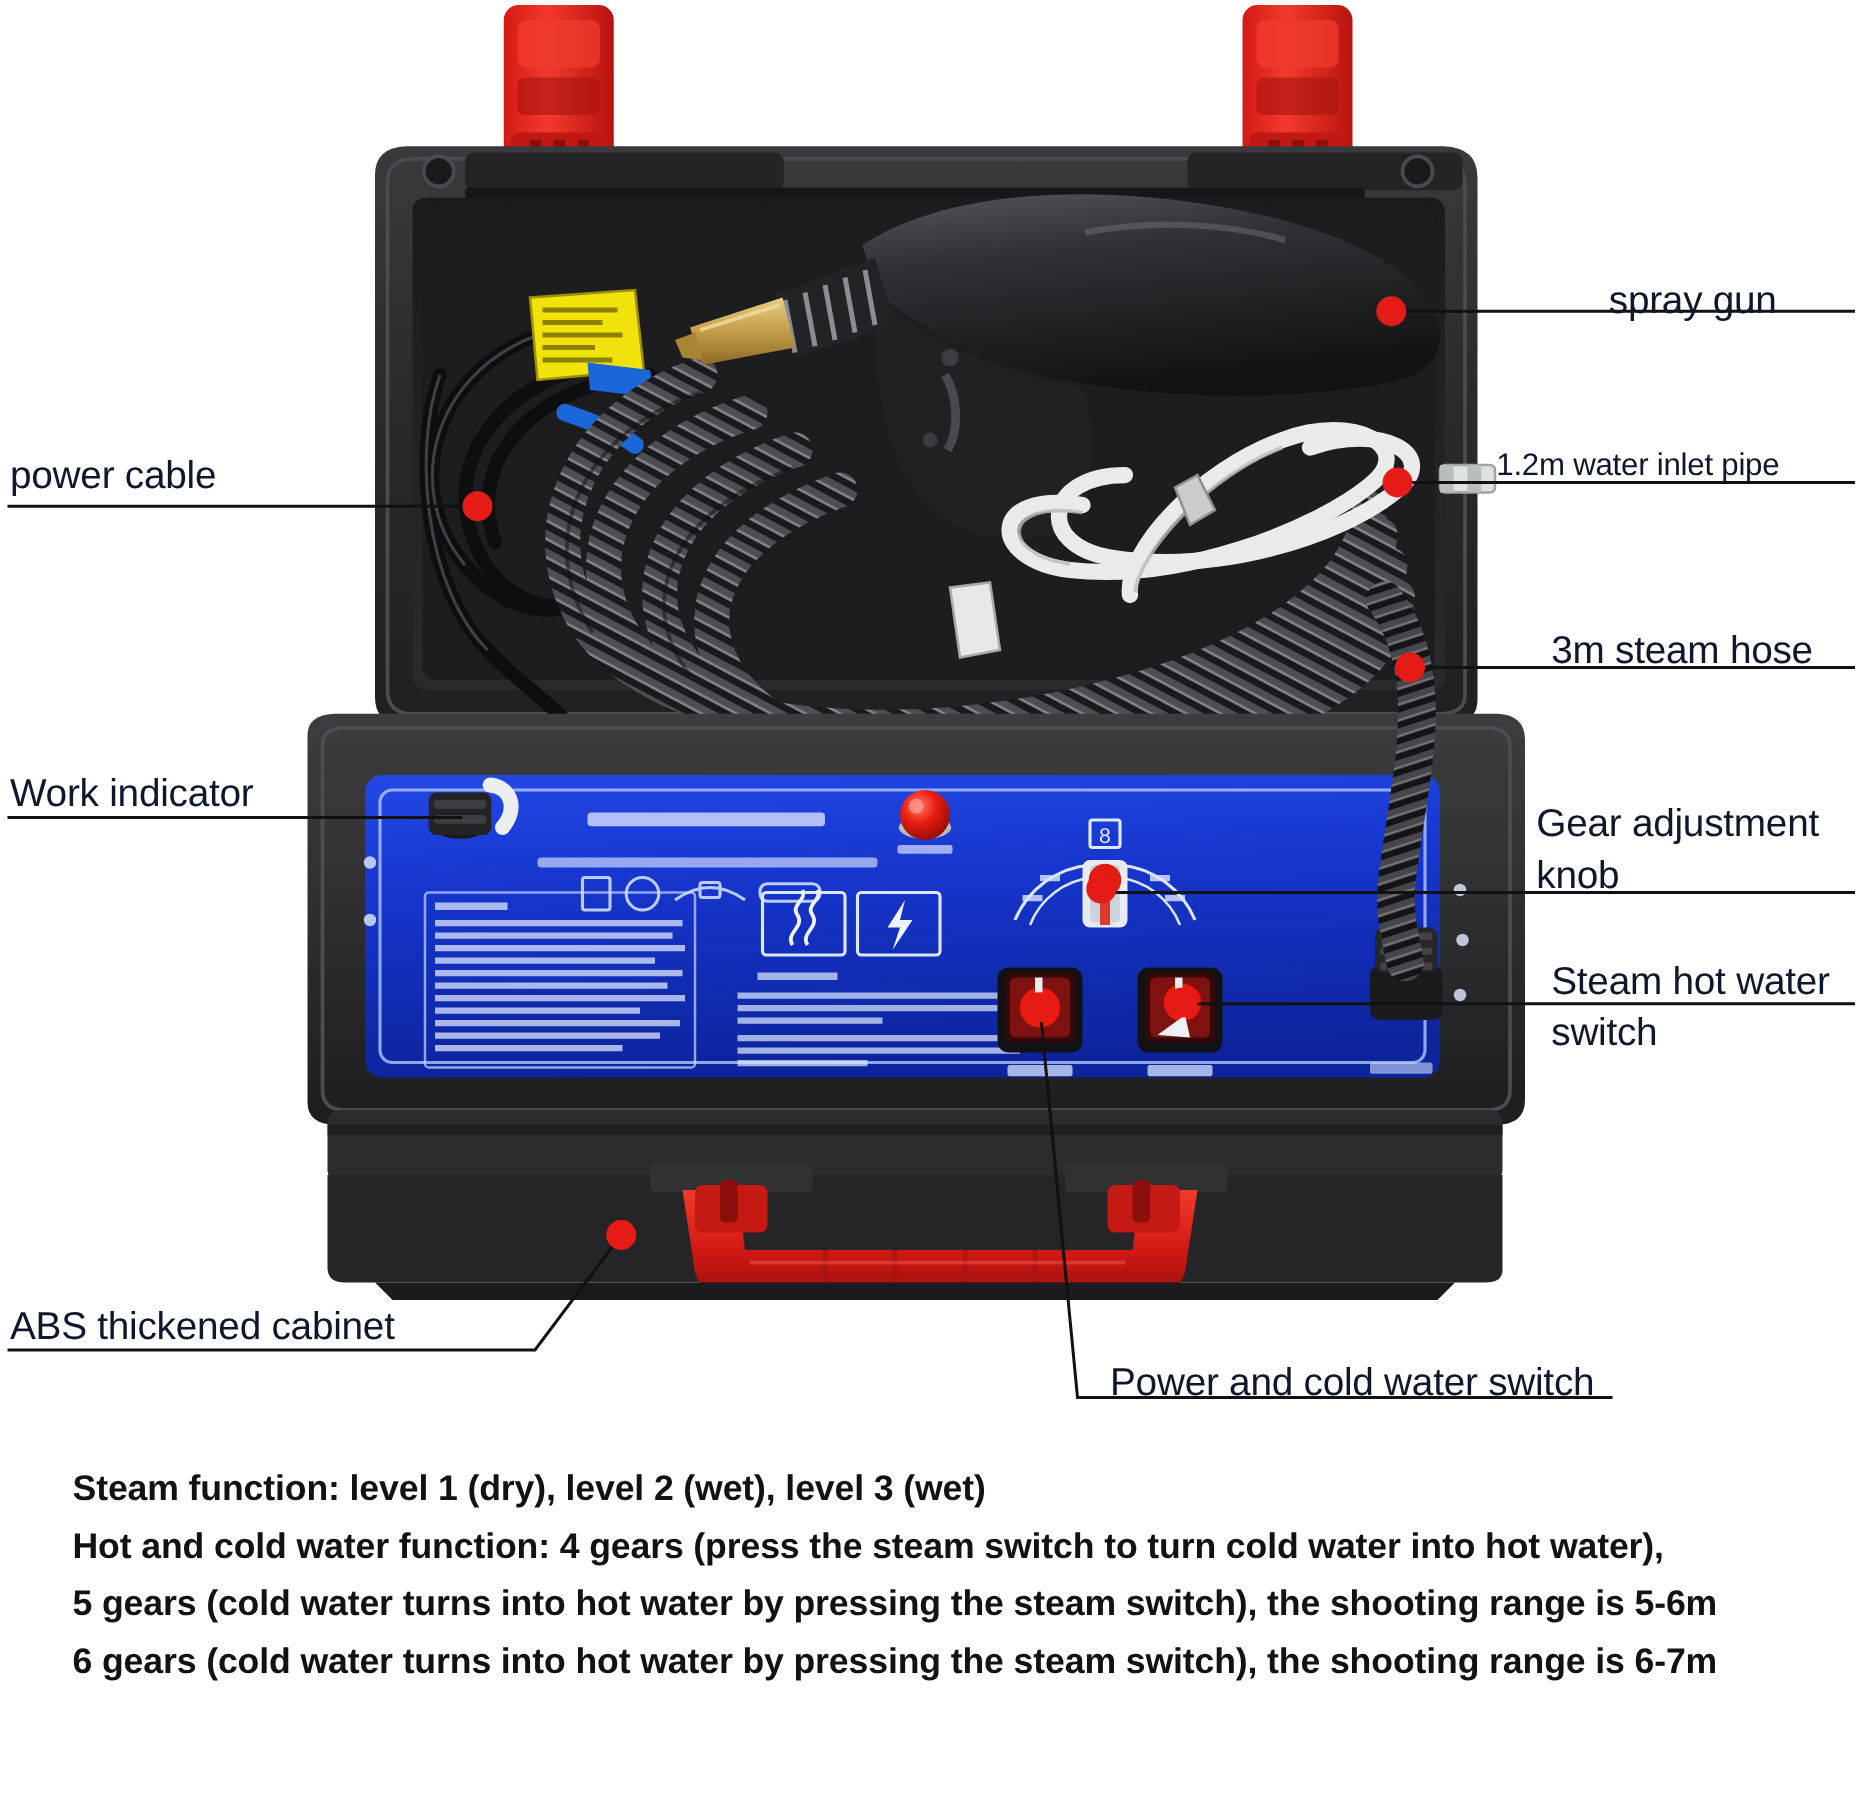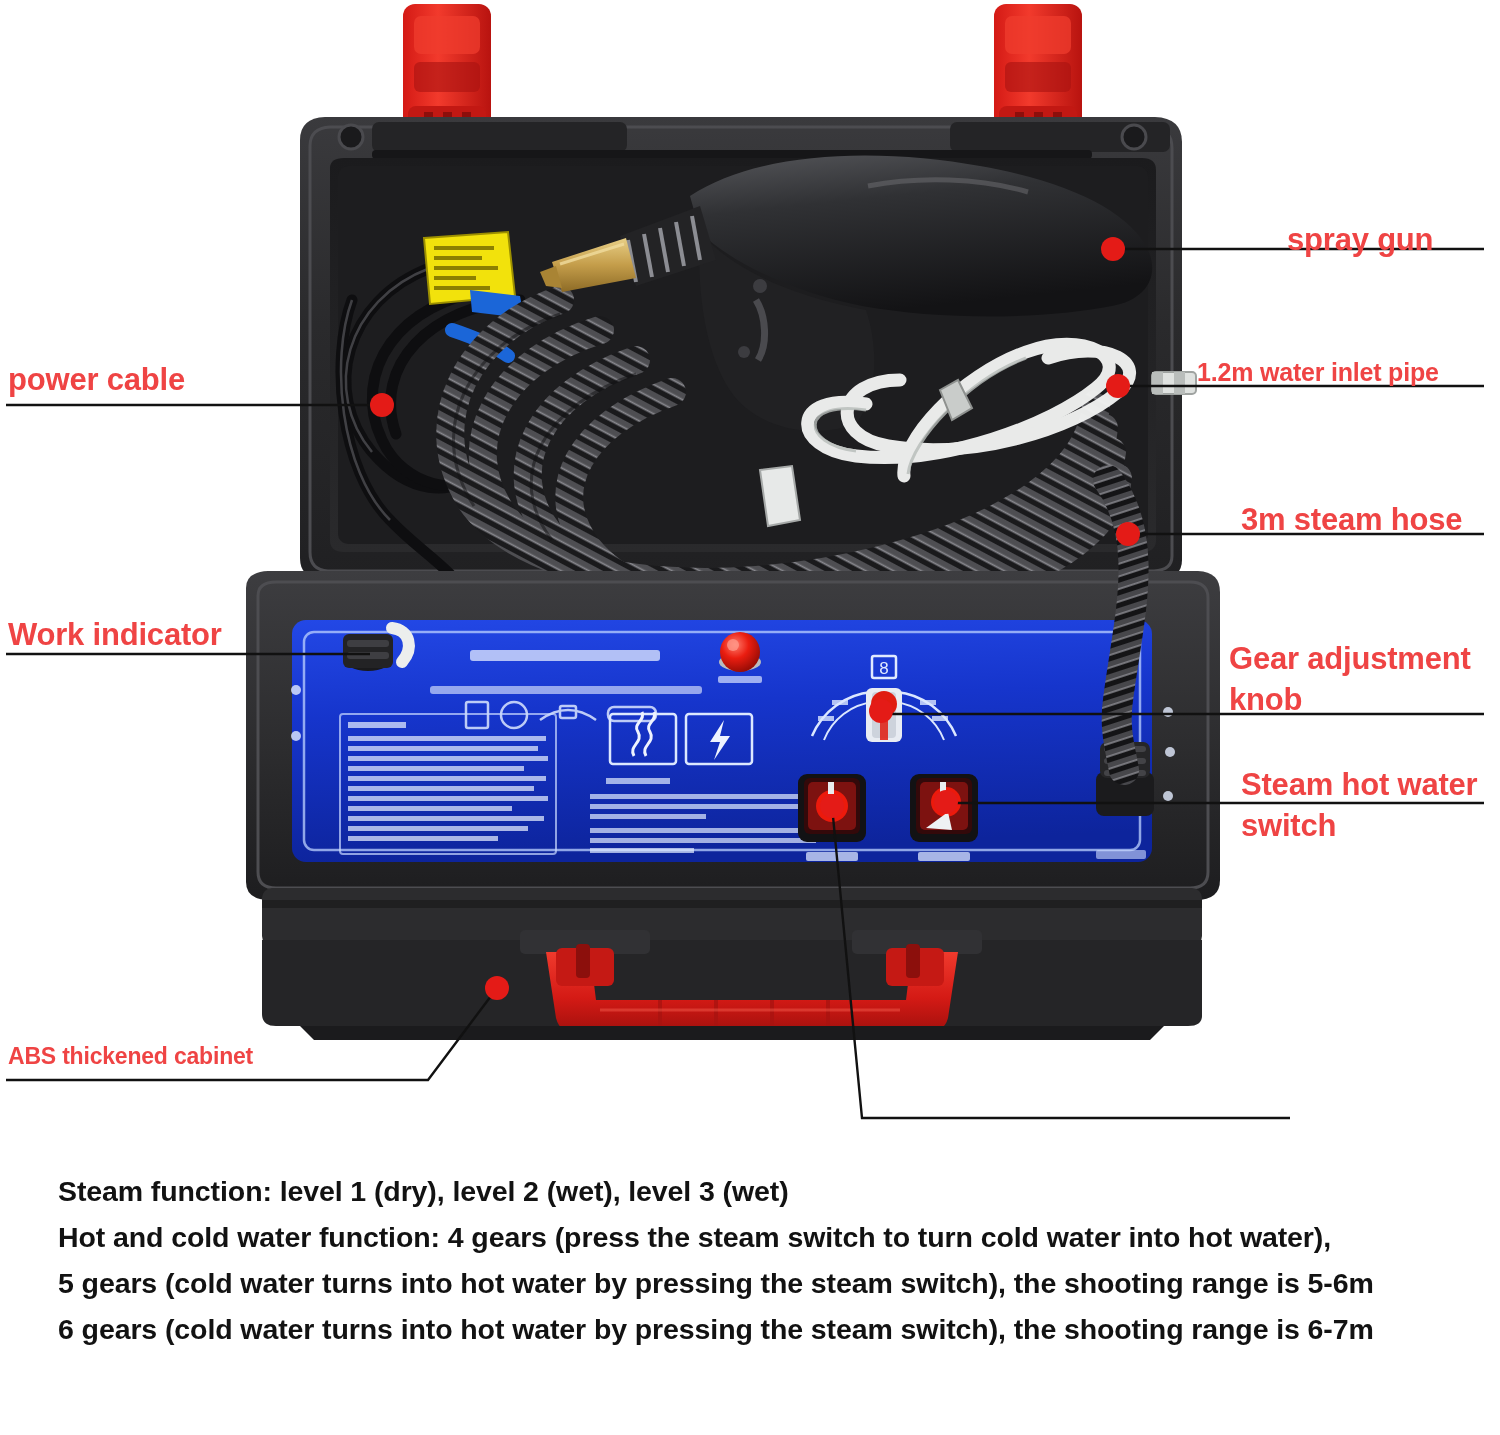--- a/index.html
+++ b/index.html
@@ -5,22 +5,22 @@
   html,body{margin:0;padding:0;background:#ffffff;}
   body{
     width:1500px;height:1435px;position:relative;overflow:hidden;
     font-family:"Liberation Sans","DejaVu Sans",sans-serif;
     background:#ffffff;
   }
   .stage{position:absolute;inset:0;}
   .svgwrap{position:absolute;left:0;top:0;width:1500px;height:1435px;}
   .lbl{
     position:absolute;
-    font-weight:bold;
-    color:#ef4444;
+    font-weight:normal;
+    color:#0f172a;
     white-space:nowrap;
     letter-spacing:-0.2px;
   }
   .lbl-2{white-space:normal;width:300px;line-height:1.32;}
   .note{
     position:absolute;left:58px;top:1168px;width:1420px;
     font-weight:bold;color:#121212;font-size:28.5px;line-height:1.62;
     letter-spacing:-0.1px;
   }
   .note div{margin:0;padding:0;}
@@ -400,22 +400,23 @@
   <div class="lbl" style="left:1241px;top:502px;font-size:31px;">3m steam hose</div>
 
   <div class="lbl lbl-2" style="left:1241px;top:765px;font-size:31px;width:250px;">Steam hot water switch</div>
 
   <div class="lbl lbl-2" style="left:1229px;top:639px;font-size:31px;width:270px;">Gear adjustment knob</div>
 
   <div class="lbl" style="left:8px;top:362px;font-size:31px;">power cable</div>
 
   <div class="lbl" style="left:8px;top:617px;font-size:31px;">Work indicator</div>
 
-  <div class="lbl" style="left:8px;top:1043px;font-size:23px;">ABS thickened cabinet</div>
-
+  <div class="lbl" style="left:8px;top:1043px;font-size:31px;">ABS thickened cabinet</div>
+
+  <div class="lbl" style="left:888px;top:1088px;font-size:31px;">Power and cold water switch</div>
 
   <div class="note">
     <div>Steam function: level 1 (dry), level 2 (wet), level 3 (wet)</div>
     <div>Hot and cold water function: 4 gears (press the steam switch to turn cold water into hot water),</div>
     <div>5 gears (cold water turns into hot water by pressing the steam switch), the shooting range is 5-6m</div>
     <div>6 gears (cold water turns into hot water by pressing the steam switch), the shooting range is 6-7m</div>
   </div>
 
 </div>
 

